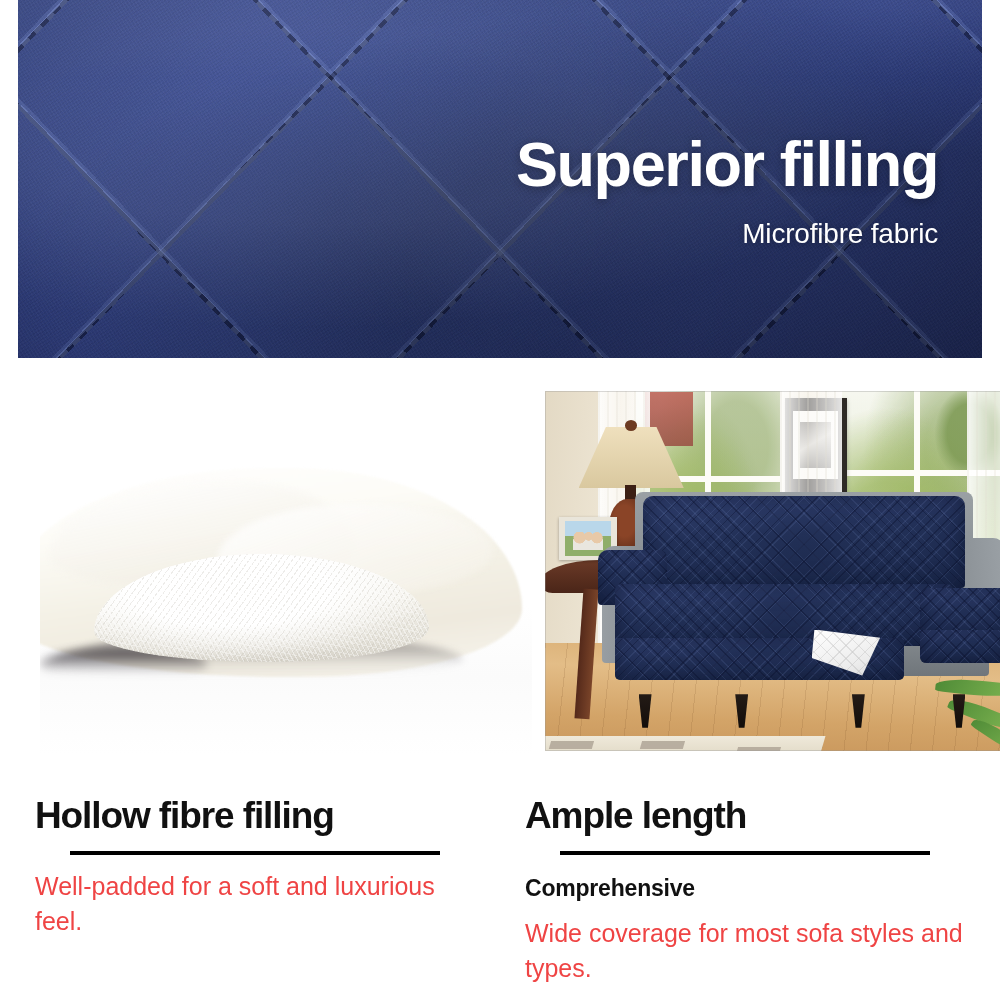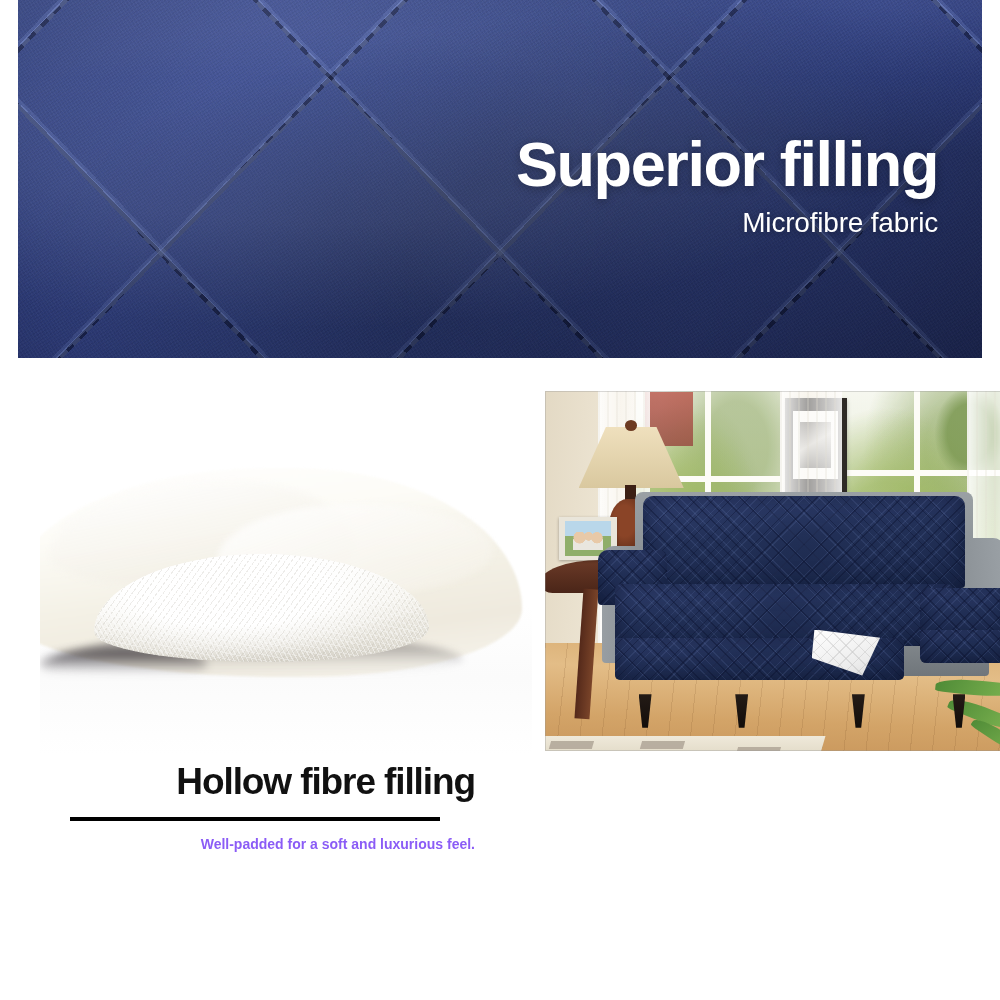--- a/index.html
+++ b/index.html
@@ -81,21 +81,21 @@
     text-align:right;color:#fff;
   }
   .hero-title{
     font-size:63px;font-weight:700;line-height:1.04;
     letter-spacing:-1.4px;
     text-shadow:0 2px 10px rgba(0,0,0,.30);
     white-space:nowrap;
   }
   .hero-sub{
     font-size:28px;font-weight:400;line-height:1.2;
-    margin-top:8px;letter-spacing:-.2px;
+    margin-top:19px;letter-spacing:-.2px;
     text-shadow:0 1px 6px rgba(0,0,0,.30);
     white-space:nowrap;
   }
 
   
   .photo-fill{
     position:absolute;left:0px;top:380px;width:492px;height:360px;
     overflow:hidden;background:#fff;
   }
   .wad-bg{position:absolute;inset:0;background:
@@ -271,28 +271,28 @@
     clip-path:polygon(4% 0,100% 18%,74% 100%,0 62%);
     box-shadow:-2px 2px 6px rgba(0,0,0,.22);}
   .flap::after{content:"";position:absolute;inset:0;opacity:.5;
     background-image:
       repeating-linear-gradient(45deg, rgba(160,160,160,.5) 0 1px, rgba(0,0,0,0) 1px 9px),
       repeating-linear-gradient(-45deg, rgba(160,160,160,.5) 0 1px, rgba(0,0,0,0) 1px 9px);
     clip-path:inherit;}
   .photo-border{position:absolute;inset:0;box-shadow:inset 0 0 0 1px rgba(150,150,150,.35);}
 
   
-  .col{position:absolute;top:762px;width:440px;text-align:right;color:#111;}
+  .col{position:absolute;top:796px;width:440px;text-align:left;color:#111;}
   .col-left{left:35px;}
   .col-right{left:525px;}
   .col-title{font-size:37px;font-weight:700;letter-spacing:-1.1px;line-height:1.1;
     white-space:nowrap;}
   .rule{height:4px;background:#000;margin:14px auto 0;width:370px;}
   .col-sub{font-size:23px;font-weight:600;margin-top:20px;letter-spacing:-.2px;}
-  .col-body{font-size:14px;font-weight:700;margin-top:14px;line-height:1.42;color:#8b5cf6;}
+  .col-body{font-size:25px;font-weight:400;margin-top:14px;line-height:1.42;color:#ef4444;}
 </style>
 </head>
 <body>
 
 <div class="page">
 
   <section class="hero">
     <div class="hero-fabric"></div>
     <div class="hero-weave"></div>
     <div class="hero-quilt"></div>
@@ -405,14 +405,20 @@
 
     <div class="photo-border"></div>
   </figure>
 
   <div class="col col-left">
     <div class="col-title">Hollow fibre filling</div>
     <div class="rule"></div>
     <div class="col-body">Well-padded for a soft and luxurious feel.</div>
   </div>
 
+  <div class="col col-right">
+    <div class="col-title">Ample length</div>
+    <div class="rule"></div>
+    <div class="col-sub">Comprehensive</div>
+    <div class="col-body">Wide coverage for most sofa styles and types.</div>
+  </div>
 
 </div>
 
 </body></html>

